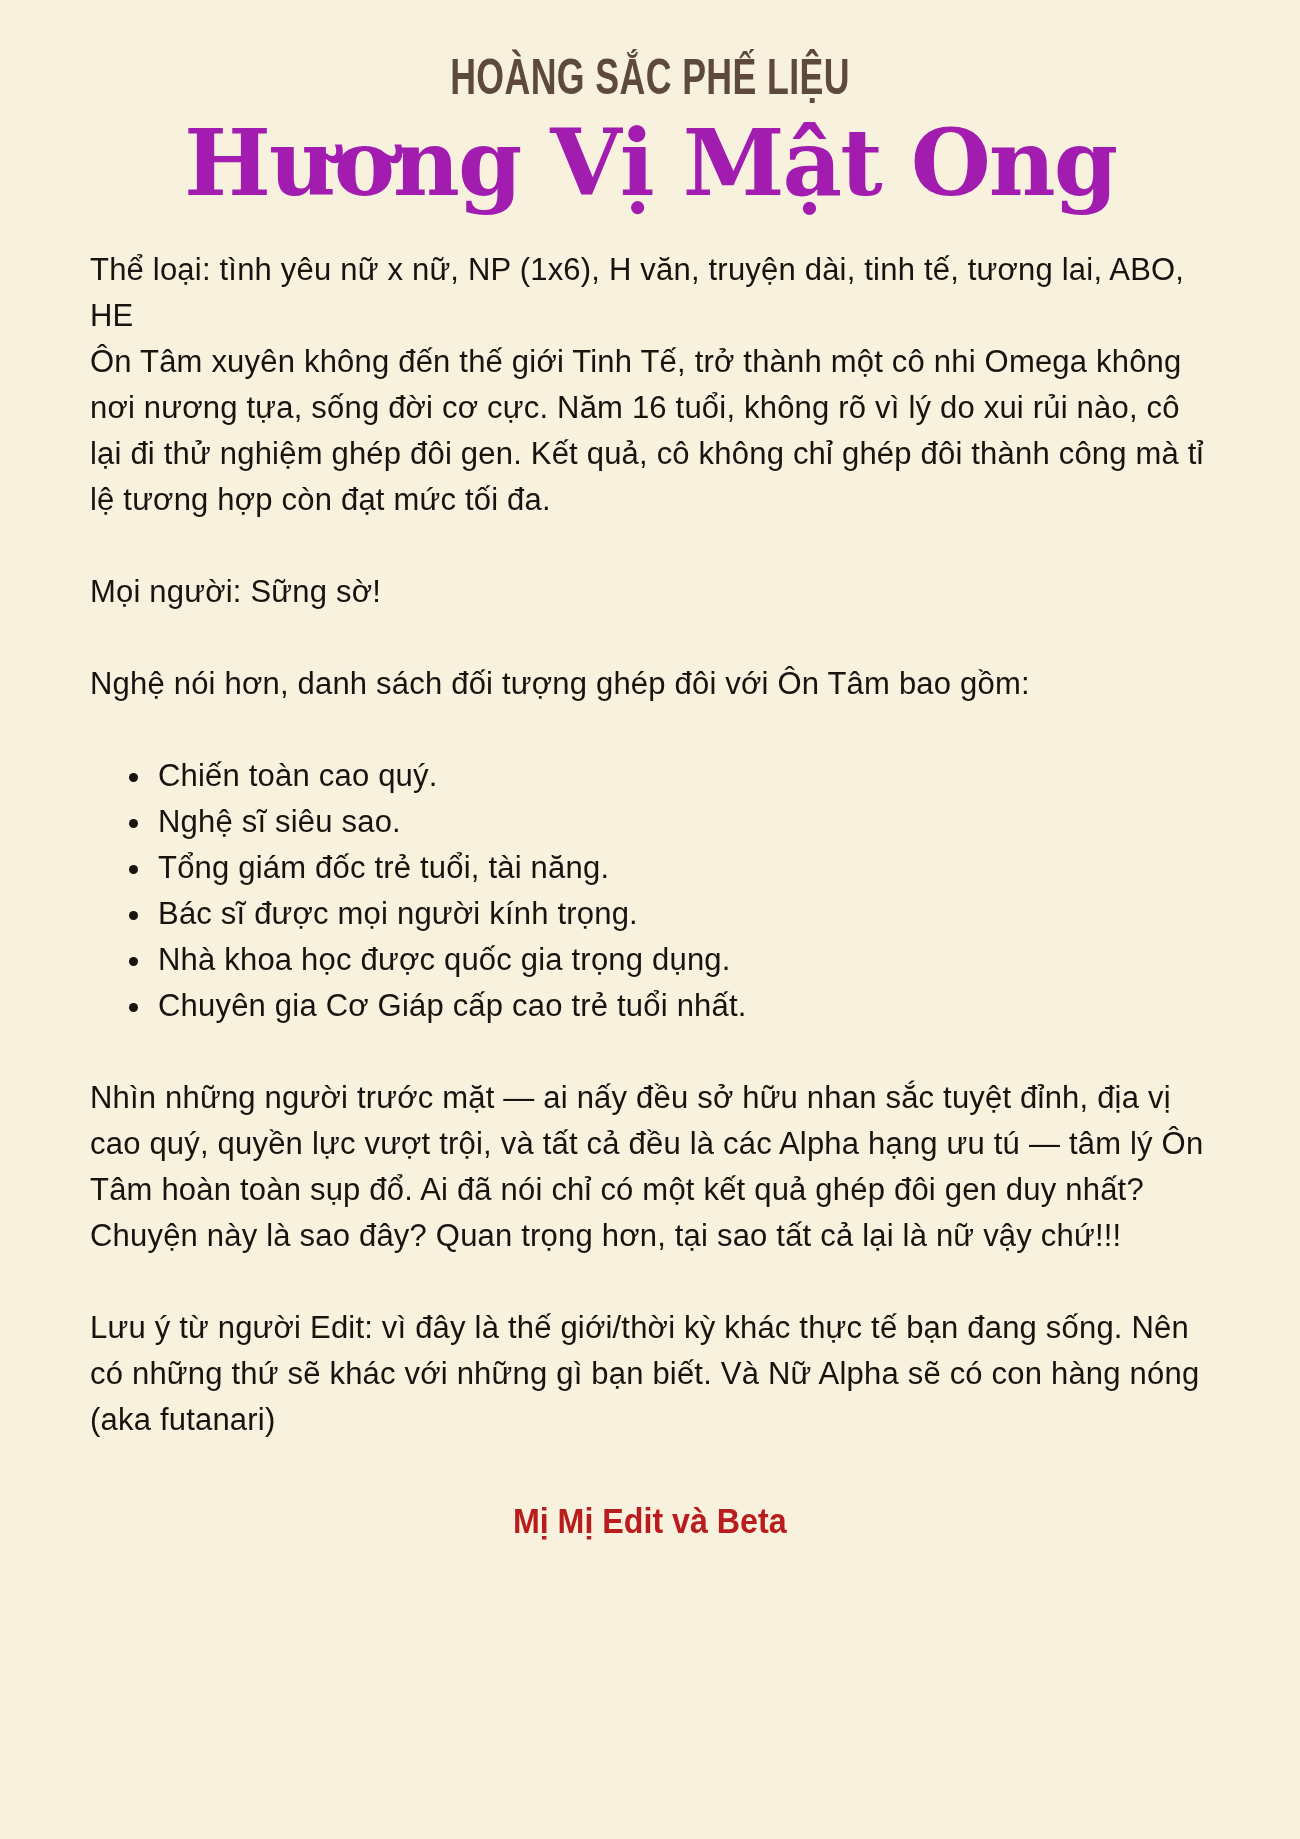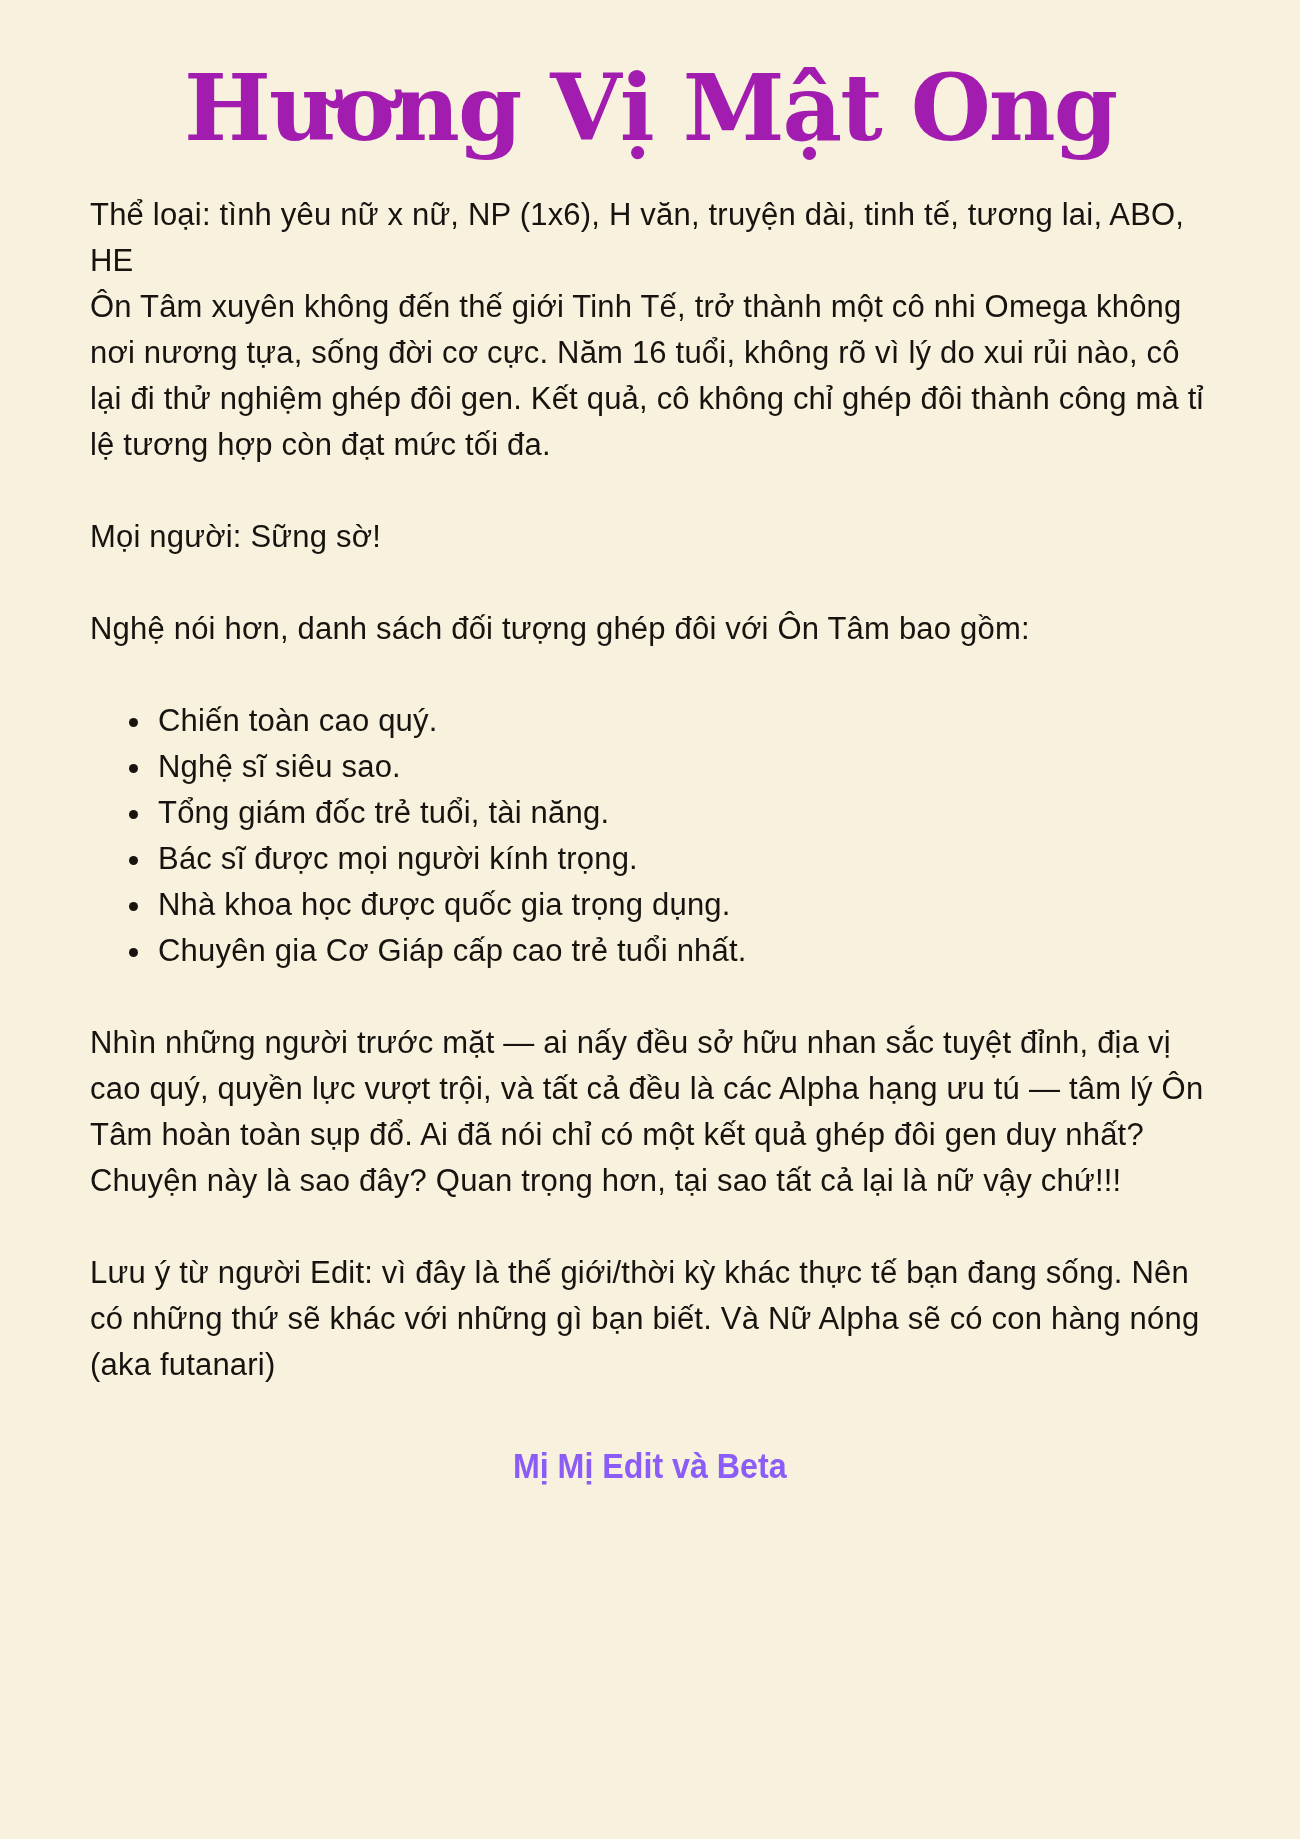--- a/index.html
+++ b/index.html
@@ -64,33 +64,36 @@
   ul.match-list li {
     line-height: 46px;
     padding-left: 4px;
   }
   .credit-line {
     text-align: center;
     margin-top: 58px;
     font-family: "Liberation Sans", sans-serif;
     font-weight: bold;
     font-size: 35px;
-    color: #8b5cf6;
+    color: #b91c1c;
   }
   .credit-inner {
     display: inline-block;
     transform: scaleX(0.92);
     transform-origin: center top;
   }
 </style>
 </head>
 <body style="background: rgb(247, 241, 222);">
 
 <div class="page">
 
+  <div class="series-title-wrap">
+    <span class="series-title">HOÀNG SẮC PHẾ LIỆU</span>
+  </div>
 
   <div class="main-title">Hương Vị Mật Ong</div>
 
   <div class="body-text">
 
     <p class="para flush">Thể loại: tình yêu nữ x nữ, NP (1x6), H văn, truyện dài, tinh tế, tương lai, ABO, HE</p>
 
 
     <p class="para flush">Ôn Tâm xuyên không đến thế giới Tinh Tế, trở thành một cô nhi Omega không nơi nương tựa, sống đời cơ cực. Năm 16 tuổi, không rõ vì lý do xui rủi nào, cô lại đi thử nghiệm ghép đôi gen. Kết quả, cô không chỉ ghép đôi thành công mà tỉ lệ tương hợp còn đạt mức tối đa.</p>
 

